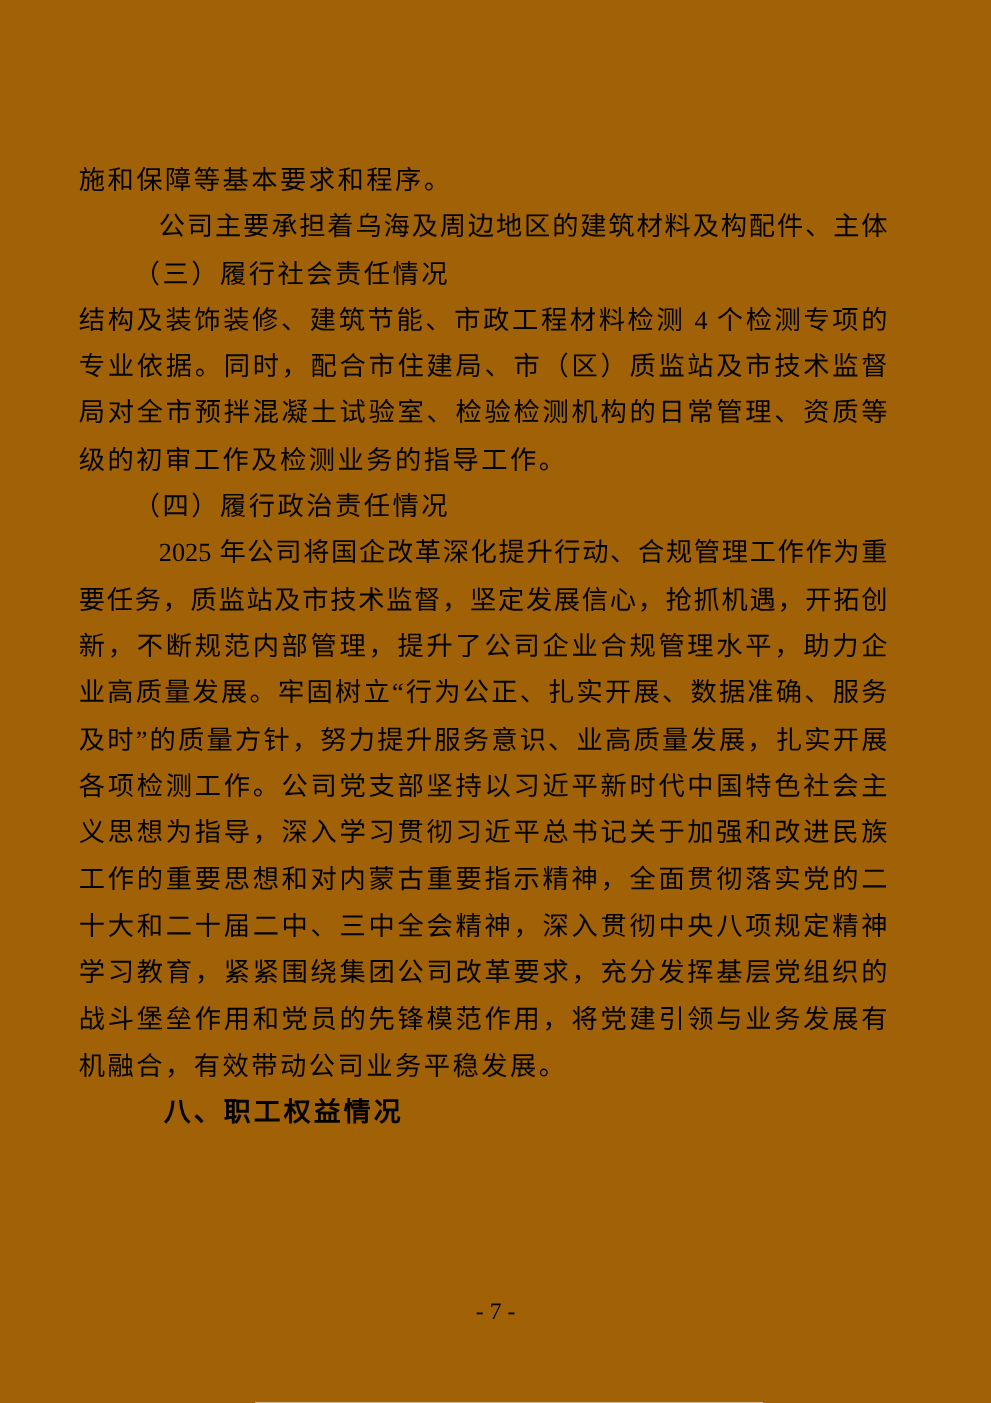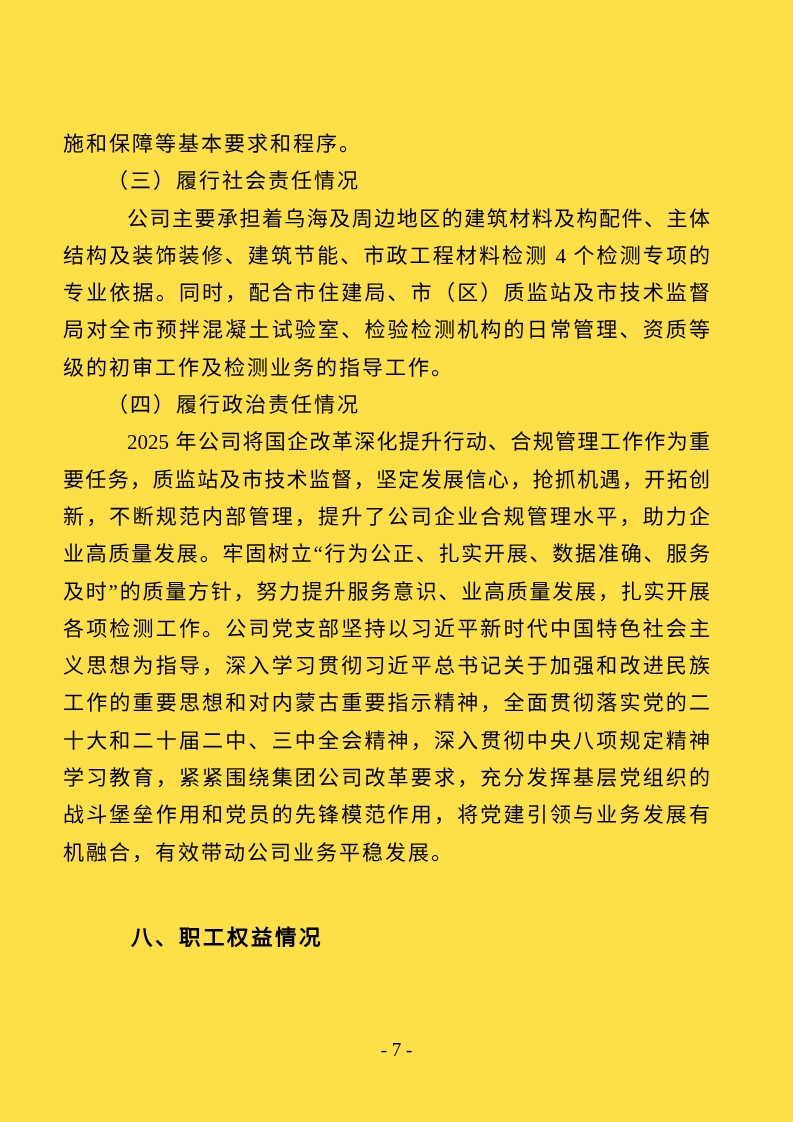--- a/index.html
+++ b/index.html
@@ -4,21 +4,21 @@
 <style>
   html, body {
     margin: 0;
     padding: 0;
     background: #ffffff;
   }
   .page {
     position: relative;
     width: 793px;
     height: 1122px;
-    background: #fde047;
+    background: #a16207;
     color: #000000;
     overflow: hidden;
     font-family: "Liberation Serif", "DejaVu Serif", serif;
   }
   .content {
     position: absolute;
     left: 63px;
     top: 126px;
     width: 647px;
   }
@@ -38,41 +38,40 @@
     letter-spacing: 0;
   }
   .indent-sub  { text-indent: 44px; }   
   .indent-para { text-indent: 64px; }   
   .indent-head { text-indent: 68px; }   
   .heading {
     font-family: Liberation Serif, serif;
     font-weight: 700;
     font-size: 21.5px;
     letter-spacing: 2.5px;
-    margin-top: 48px;
   }
   .footer {
     position: absolute;
     left: 0;
     top: 1038px;
     width: 100%;
     text-align: center;
     font-size: 19px;
     line-height: 24px;
     font-family: "Liberation Serif", "DejaVu Serif", serif;
   }
 </style>
 </head>
 <body>
 
 <div class="page">
   <div class="content">
     <div class="line">施和保障等基本要求和程序。</div>
+    <div class="line fill indent-para">公司主要承担着乌海及周边地区的建筑材料及构配件、主体</div>
     <div class="line indent-sub">（三）履行社会责任情况</div>
-    <div class="line fill indent-para">公司主要承担着乌海及周边地区的建筑材料及构配件、主体</div>
     <div class="line fill">结构及装饰装修、建筑节能、市政工程材料检测 4 个检测专项的</div>
     <div class="line fill">专业依据。同时，配合市住建局、市（区）质监站及市技术监督</div>
     <div class="line fill">局对全市预拌混凝土试验室、检验检测机构的日常管理、资质等</div>
     <div class="line">级的初审工作及检测业务的指导工作。</div>
     <div class="line indent-sub">（四）履行政治责任情况</div>
     <div class="line fill indent-para">2025 年公司将国企改革深化提升行动、合规管理工作作为重</div>
     <div class="line fill">要任务，质监站及市技术监督，坚定发展信心，抢抓机遇，开拓创</div>
     <div class="line fill">新，不断规范内部管理，提升了公司企业合规管理水平，助力企</div>
     <div class="line fill">业高质量发展。牢固树立“行为公正、扎实开展、数据准确、服务</div>
     <div class="line fill">及时”的质量方针，努力提升服务意识、业高质量发展，扎实开展</div>

